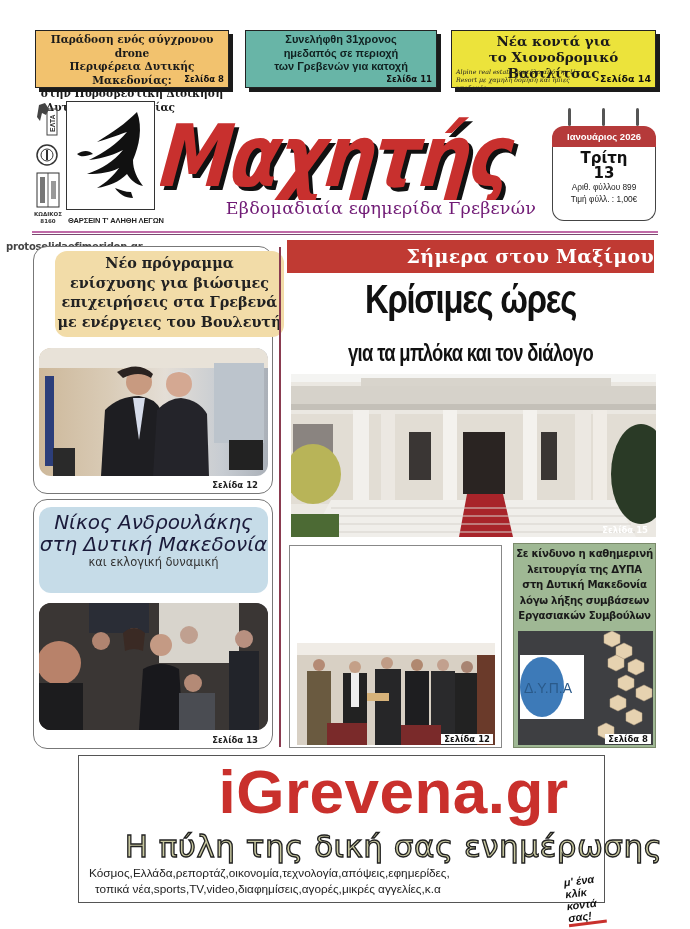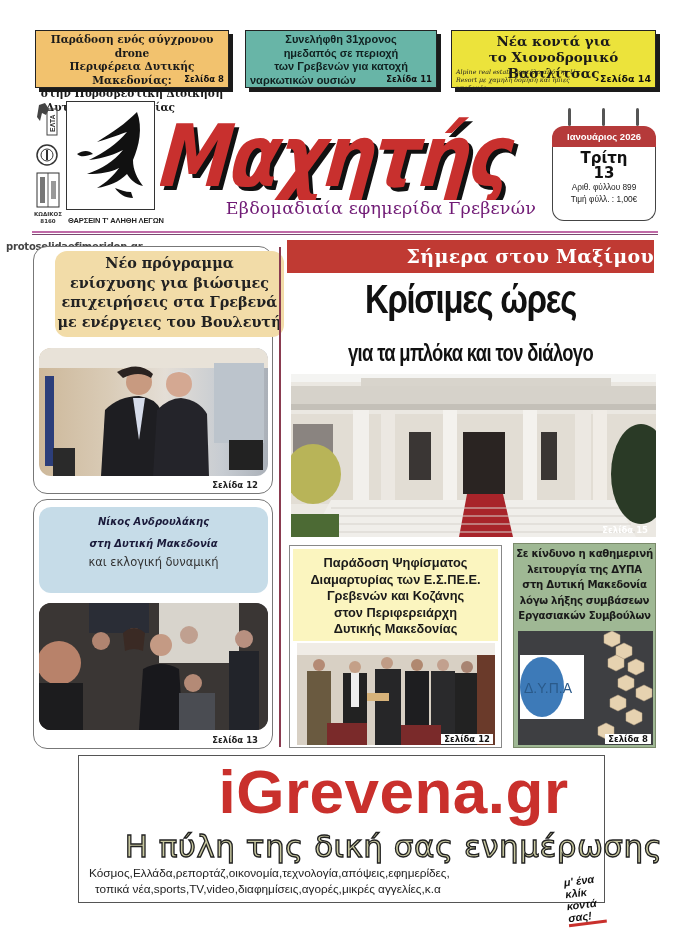--- a/index.html
+++ b/index.html
@@ -48,21 +48,21 @@
   #watermark { left: 6px; top: 241px; font-size: 10px; font-weight: bold; color: #444; font-family: "DejaVu Sans", sans-serif; letter-spacing: -0.2px; }
 
   
   .card { position: absolute; border: 1px solid #777; border-radius: 14px; background: #fff; }
   #card1 { left: 33px; top: 246px; width: 240px; height: 248px; }
   #card2 { left: 33px; top: 499px; width: 240px; height: 250px; }
   .card-head { position: absolute; border-radius: 12px; text-align: center; }
   #card1 .card-head { left: 5px; top: 4px; width: 229px; height: 86px; background: #f2dca8; padding-top: 2px; margin-left: 16px; }
   #card1 .card-head span { display: block; font-family: "DejaVu Serif", serif; font-weight: bold; font-size: 14.4px; line-height: 19.5px; color: #222; }
   #card2 .card-head { left: 5px; top: 7px; width: 229px; height: 86px; background: #c6dce8; padding-top: 4px; }
-  #card2 .card-head .h-main { display: block; font-family: "DejaVu Sans", sans-serif; font-style: italic; font-weight: bold; font-size: 10px; line-height: 22px; color: #1a1a3a; }
+  #card2 .card-head .h-main { display: block; font-family: "DejaVu Sans", sans-serif; font-style: italic; font-weight: normal; font-size: 20px; line-height: 22px; color: #1a1a3a; }
   #card2 .card-head .h-sub { display: block; font-family: "DejaVu Sans", sans-serif; font-size: 11.5px; line-height: 15px; color: #333; }
   .card-photo { position: absolute; left: 5px; width: 229px; border-radius: 12px; overflow: hidden; }
   #card1 .card-photo { top: 101px; height: 128px; background: linear-gradient(90deg, #cdb89a 0%, #d9cbb6 30%, #e4ded6 55%, #c7ccd2 80%, #aab0b8 100%); }
   #card2 .card-photo { top: 103px; height: 127px; background: linear-gradient(90deg, #4a3a32 0%, #2c2a2a 25%, #3a3c40 55%, #d8d4cc 75%, #4a4850 100%); }
   .card-page { position: absolute; right: 14px; bottom: 3px; font-size: 8.5px; font-weight: bold; color: #222; font-family: "DejaVu Sans", sans-serif; }
 
   
   #vdivider { left: 279px; top: 247px; width: 2px; height: 500px; background: #8a3b50; }
 
   
@@ -100,21 +100,20 @@
   <span class="t-line">Περιφέρεια Δυτικής Μακεδονίας:</span>
   <span class="t-line">στην Πυροσβεστική Διοίκηση</span>
   <span class="t-line last">Δυτικής Μακεδονίας</span>
   <span class="t-page">Σελίδα 8</span>
 </div>
 
 <div class="teaser" id="teaser2">
   <span class="t-line">Συνελήφθη 31χρονος</span>
   <span class="t-line">ημεδαπός σε περιοχή</span>
   <span class="t-line">των Γρεβενών για κατοχή</span>
-  <span class="t-line last">ναρκωτικών ουσιών</span>
   <span class="t-page">Σελίδα 11</span>
 </div>
 
 <div class="teaser" id="teaser3">
   <span class="t-big">Νέα κοντά για</span>
   <span class="t-big">το Χιονοδρομικό Βασιλίτσας</span>
   <span class="t-sub">Alpine real estate μοντέλο από την U Resort με χαμηλή δόμηση και ήπιες υποδομές</span>
   <span class="t-page" style="font-size:9.5px;">Σελίδα 14</span>
 </div>
 
@@ -260,27 +259,20 @@
         <line x1="26" y1="158" x2="344" y2="158"></line>
     </g>
     <ellipse cx="22" cy="100" rx="28" ry="30" fill="#b8b458"></ellipse>
     <rect x="0" y="140" width="48" height="23" fill="#4c6a34"></rect>
     <ellipse cx="350" cy="100" rx="30" ry="50" fill="#2a3a26"></ellipse>
   </svg>
   <span class="lead-page">Σελίδα 15</span>
 </div>
 
 <div class="abs" id="story-a">
-  <div class="head">
-    <span>Παράδοση Ψηφίσματος</span>
-    <span>Διαμαρτυρίας των Ε.Σ.ΠΕ.Ε.</span>
-    <span>Γρεβενών και Κοζάνης</span>
-    <span>στον Περιφερειάρχη</span>
-    <span>Δυτικής Μακεδονίας</span>
-  </div>
   <div class="photo">
     <svg width="198" height="102" viewBox="0 0 198 102">
       <rect width="198" height="102" fill="#d8d0c4"></rect>
       <rect x="0" y="0" width="198" height="12" fill="#f0ece6"></rect>
       <rect x="180" y="12" width="18" height="90" fill="#6a3a2a"></rect>
       <g>
         <circle cx="22" cy="22" r="6" fill="#b48a74"></circle>
           <rect x="10" y="28" width="24" height="74" fill="#6a5a40"></rect>
         <circle cx="58" cy="24" r="6" fill="#c4a088"></circle>
           <rect x="46" y="30" width="24" height="72" fill="#222"></rect>

